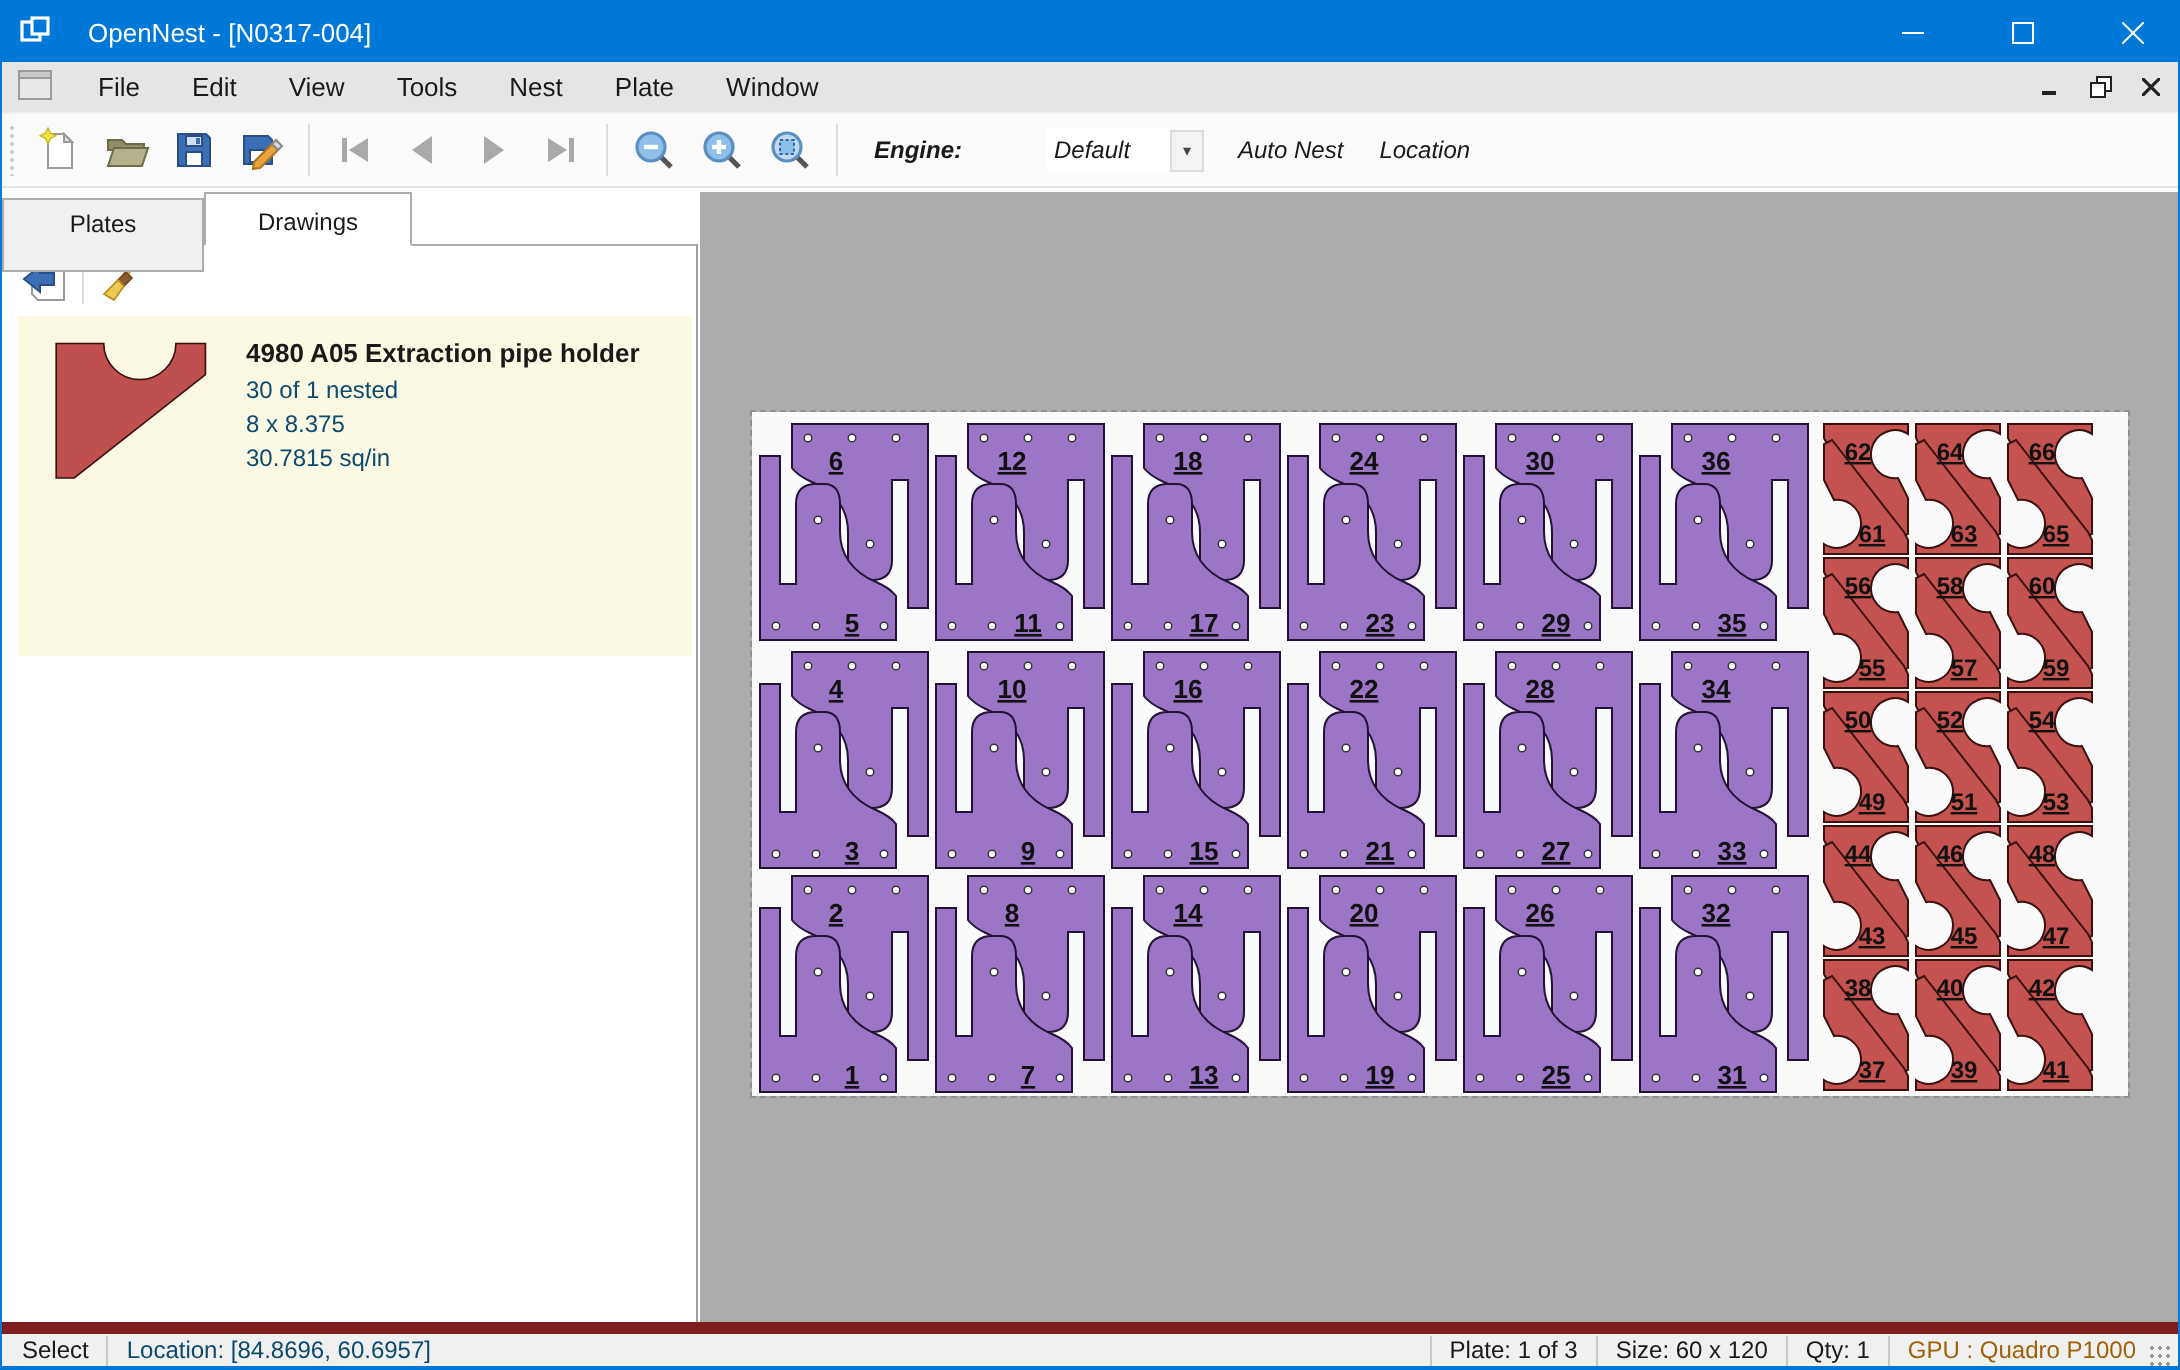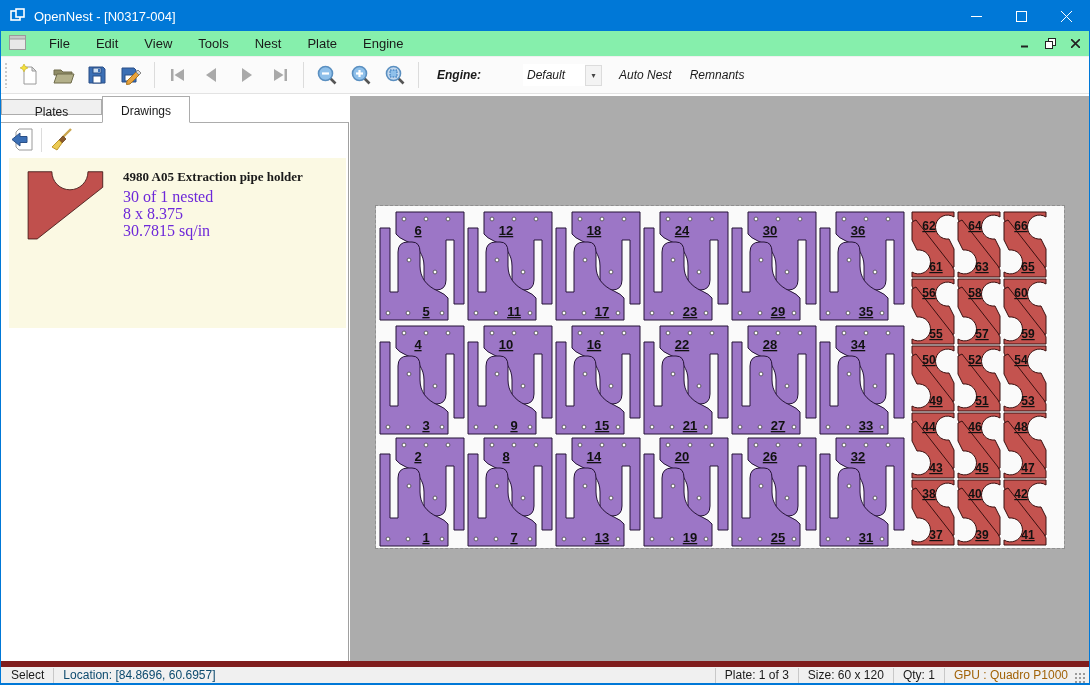--- a/index.html
+++ b/index.html
@@ -4,61 +4,61 @@
 <style>
   * { margin:0; padding:0; box-sizing:border-box; }
   html,body { width:1090px; height:685px; overflow:hidden; }
   body {
     font-family:"Liberation Sans","DejaVu Sans",sans-serif;
     font-size:12px; color:#1a1a1a; background:#fff;
     position:relative; border:1px solid #0078d7;
   }
   
   .titlebar { position:absolute; left:0; top:0; width:100%; height:30px;
-    background:#0078d7; color:#fff; display:flex; align-items:center; }
+    background:#0078d7; color:#fff; display:flex; align-items:center;gap:10px; }
   .titlebar .app-icon { margin:0 8px 0 9px; }
   .titlebar .title { font-size:13px; }
   .titlebar .spacer { flex:1; }
   .cap-btn { width:45px; height:30px; display:flex; align-items:center; justify-content:center; }
   
   .menubar { position:absolute; left:0; top:30px; width:100%; height:26px;
-    background:#86efac; display:flex; align-items:center; border-bottom:1px solid #f0f0f0;}
+    background:#e5e5e5; display:flex; align-items:center; border-bottom:1px solid #f0f0f0;}
   .menubar .mdi-icon { margin:0 10px 0 8px; }
   .menu-item { padding:4px 13px; font-size:13px; cursor:default; }
   .menubar .spacer { flex:1; }
   .mdi-btn { width:22px; height:20px; display:flex; align-items:center; justify-content:center; margin-right:3px;}
   
   .toolbar { position:absolute; left:0; top:56px; width:100%; height:37px;
     background:#fbfbfb; border-bottom:1px solid #e3e3e3; display:flex; align-items:center;font-style:italic; }
   .grip { width:4px; height:26px; margin:0 4px 0 3px;
     background-image:radial-gradient(#c9c9c9 35%, transparent 36%); background-size:4px 4px; }
   .tbtn { width:34px; height:30px; display:flex; align-items:center; justify-content:center; border-radius:2px; }
   .tsep { width:1px; height:26px; background:#dcdcdc; margin:0 6px; }
   .engine-label { font-weight:bold; font-size:12px; margin:0 6px 0 12px; }
   .engine-combo { width:62px; height:22px; background:#fff; display:flex; align-items:center;
     padding-left:4px; font-size:12px;margin-left:36px; }
   .combo-arrow { width:17px; height:21px; background:#f3f3f3; border:1px solid #dcdcdc;
     display:flex; align-items:center; justify-content:center; font-size:8px; color:#444; margin-right:8px;}
   .flatbtn { padding:6px 9px; font-size:12px; }
   
   .tabs { position:absolute; left:0; top:95px; height:27px; display:flex; z-index:3; }
-  .tab { width:101px; text-align:center; font-size:12px; padding-top:5px; height:16px;
+  .tab { width:101px; text-align:center; font-size:12px; padding-top:5px; height:37px;
     background:#f0f0f0; border:1px solid #acacac; margin-top:3px; }
-  .tab.active { background:#fff; border-bottom:1px solid #fff; height:27px; margin-top:0; padding-top:7px; width:88px;}
+  .tab.active { background:#fff; border-bottom:1px solid #fff; height:27px; margin-top:0; padding-top:7px; width:104px;}
   .panel { position:absolute; left:0; top:121px; width:348px; height:539px;
     background:#fff; border-top:1px solid #acacac; border-right:1px solid #a0a0a0; }
   .panel-toolbar { height:33px; display:flex; align-items:center; padding-left:6px; }
   .pbtn { width:30px; height:28px; display:flex; align-items:center; justify-content:center; }
   .psep { width:1px; height:24px; background:#dcdcdc; margin:0 4px; }
   .dlist { position:absolute; left:8px; top:35px; width:337px; height:170px; background:#fbf9e3; }
-  .ditem { display:flex; padding:7px 4px 6px 8px; height:85px;font-family:Liberation Serif, serif; }
+  .ditem { display:flex; padding:7px 4px 6px 8px; height:85px; }
   .ditem .thumb { width:96px; display:flex; align-items:flex-start; justify-content:center; padding-top:4px;}
   .ditem .dtext { flex:1; padding-left:10px; padding-top:4px; }
   .dtitle { font-weight:bold; font-size:13px; color:#1a1a1a; margin-bottom:3px;}
-  .dsub { color:#6d28d9; font-size:16px; line-height:17px; }
+  .dsub { color:#0c4a6e; font-size:12px; line-height:17px; }
   
   .canvas { position:absolute; left:349px; top:95px; width:740px; height:565px; background:#acacac; }
   .plate { position:absolute; left:26px; top:110px; width:688px; height:342px;
     background:#fafafa; outline:1px dashed #8f8f8f; }
   .plate svg { position:absolute; overflow:visible; }
   .partnum { font-weight:bold; fill:#111; text-decoration:underline; }
   
   .statusbar { position:absolute; left:0; top:660px; width:100%; height:22px; background:#f0f0f0;
     border-top:6px solid #7f1d1d; display:flex; align-items:center; font-size:12px; }
   .sb-sep { width:1px; height:15px; background:#c8c8c8; margin:0 9px; }
@@ -105,21 +105,21 @@
       <rect x="0.5" y="0.5" width="16" height="14" fill="#e8e8e8" stroke="#9a9a9a"></rect>
       <rect x="0.5" y="0.5" width="16" height="3.5" fill="#c9c9c9" stroke="#9a9a9a"></rect>
     </svg>
   </span>
   <span class="menu-item">File</span>
   <span class="menu-item">Edit</span>
   <span class="menu-item">View</span>
   <span class="menu-item">Tools</span>
   <span class="menu-item">Nest</span>
   <span class="menu-item">Plate</span>
-  <span class="menu-item">Engine</span>
+  <span class="menu-item">Window</span>
   <span class="spacer"></span>
   <span class="mdi-btn">
     <svg width="9" height="9" viewBox="0 0 9 9">
         <line x1="0" y1="7.5" x2="7" y2="7.5" stroke="#222" stroke-width="2"></line>
       </svg>
   </span>
   <span class="mdi-btn">
     <svg width="11" height="11" viewBox="0 0 11 11">
       <rect x="3.5" y="0.5" width="7" height="7" fill="#fff" stroke="#222"></rect>
       <rect x="0.5" y="3.5" width="7" height="7" fill="#fff" stroke="#222"></rect>
@@ -207,21 +207,21 @@
       <line x1="15" y1="15" x2="20.5" y2="20.5" stroke="#555" stroke-width="2.6"></line>
       <circle cx="10.5" cy="10.5" r="7" fill="#c4d9ee" stroke="#5a8fc0" stroke-width="1.6"></circle>
       <rect x="7" y="7" width="7" height="7" fill="#8fc0ea" stroke="#2a6db4" stroke-dasharray="1.6,1.2"></rect>
     </svg>
   </span>
   <span class="tsep"></span>
   <span class="engine-label">Engine:</span>
   <span class="engine-combo">Default</span>
   <span class="combo-arrow">▾</span>
   <span class="flatbtn">Auto Nest</span>
-  <span class="flatbtn">Remnants</span>
+  <span class="flatbtn">Location</span>
 </div>
 
 <div class="tabs">
   <div class="tab">Plates</div>
   <div class="tab active">Drawings</div>
 </div>
 
 <div class="panel">
   <div class="panel-toolbar">
     <span class="pbtn">

